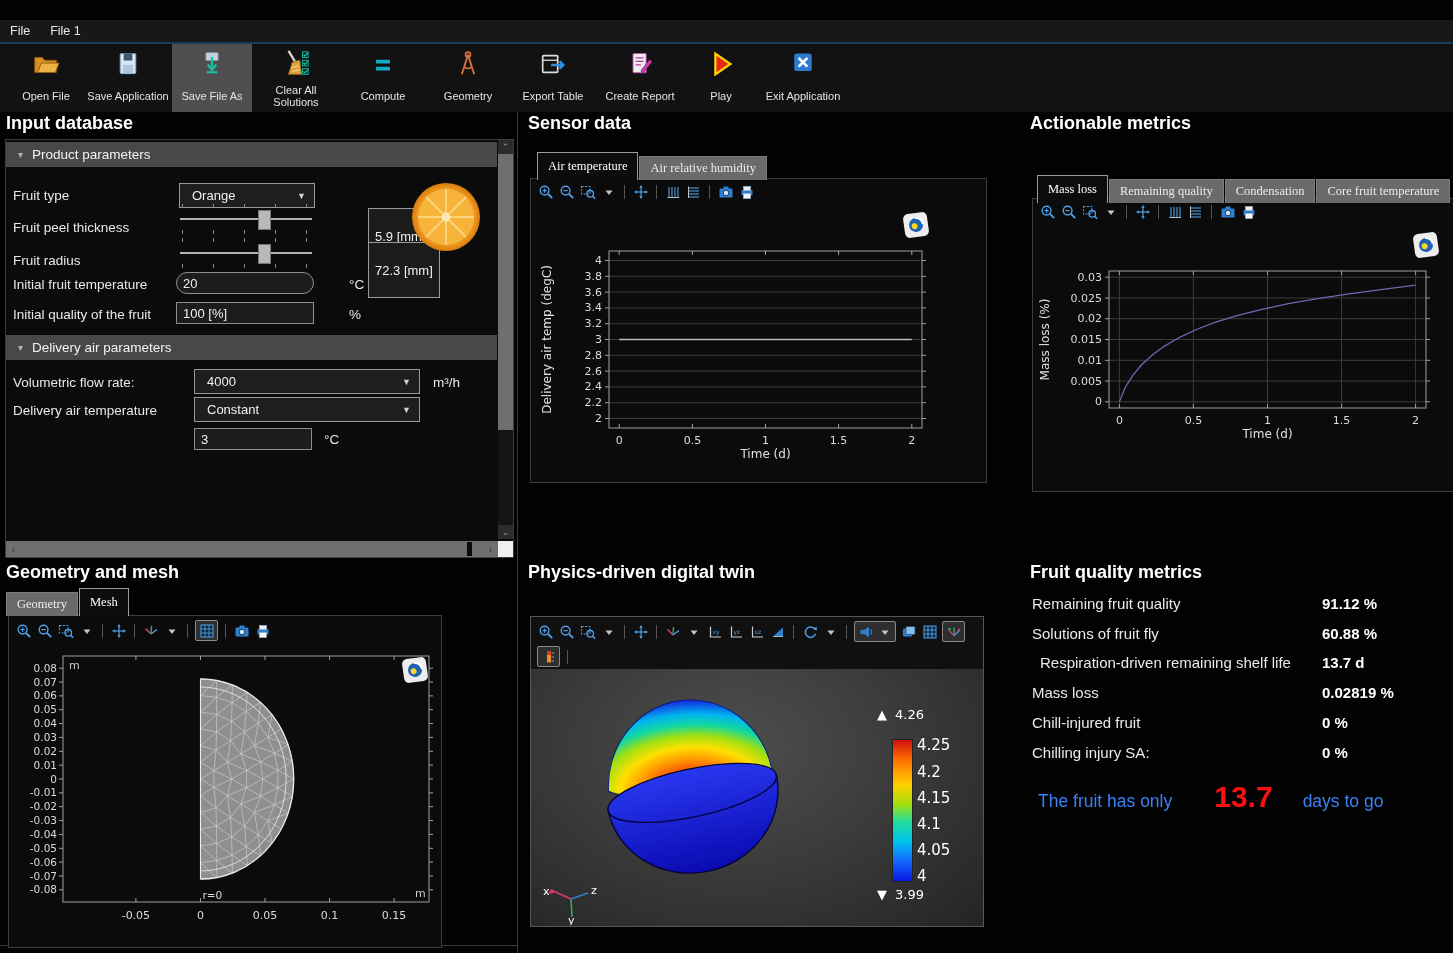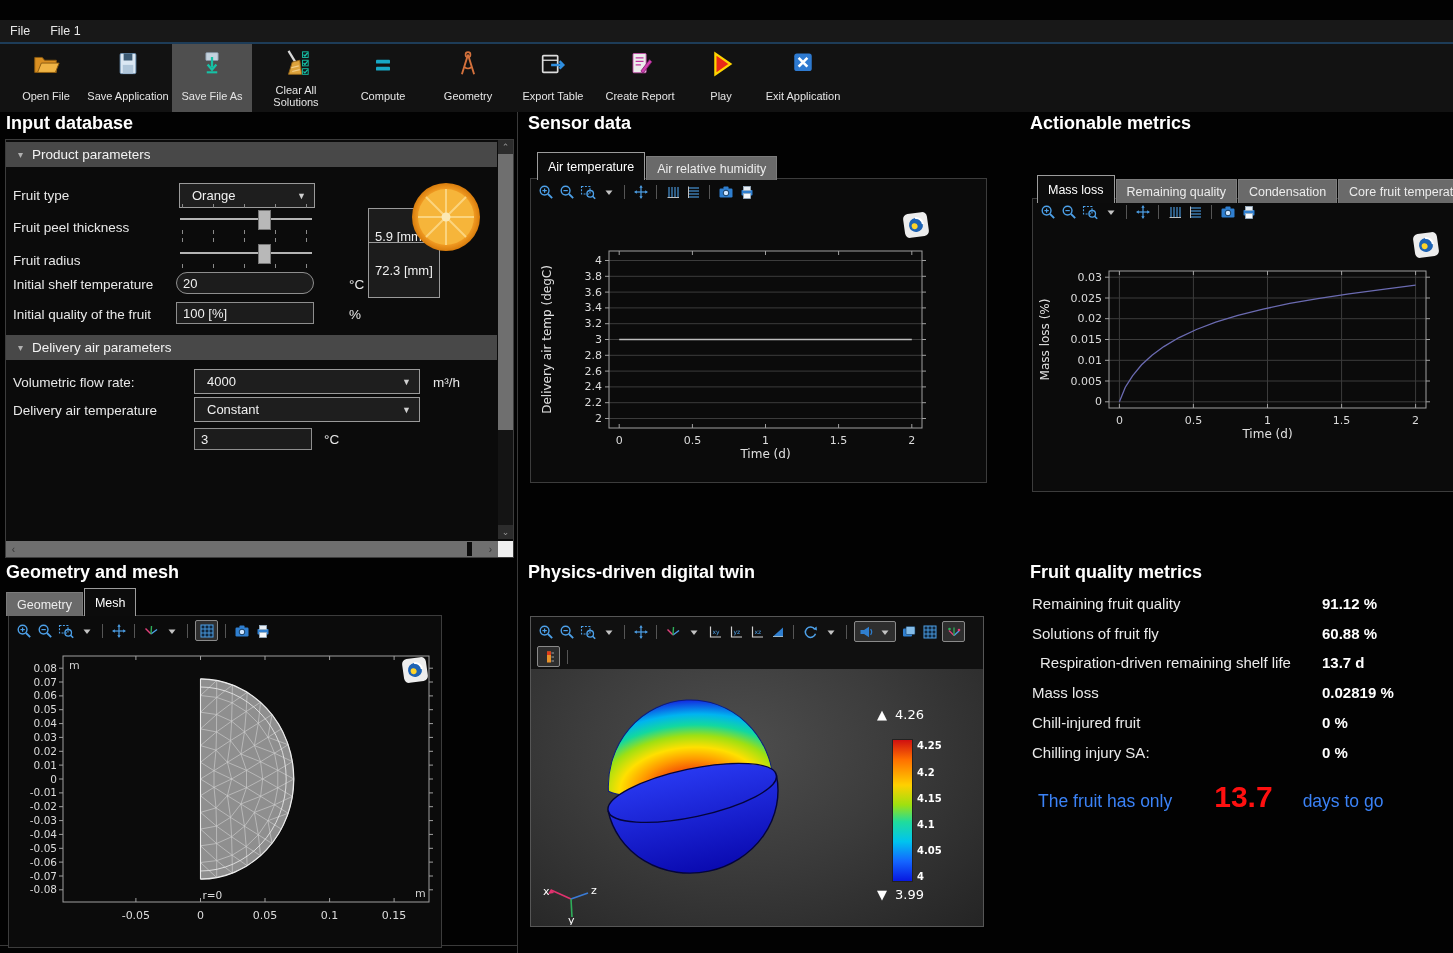--- a/index.html
+++ b/index.html
@@ -14,21 +14,21 @@
   .toolbar{position:absolute;left:0;top:44px;width:100%;height:68px;background:#121212;display:flex;padding-left:8px;}
   .tool-btn{width:84px;display:flex;flex-direction:column;align-items:center;padding-top:5px;color:#e4e4e4;font-size:11px;text-align:center;line-height:12.5px;}
   .tool-btn .ticon{width:30px;height:30px;display:flex;align-items:center;justify-content:center;}
   .tool-btn .tlabel{margin-top:3px;height:28px;display:flex;align-items:center;justify-content:center;}
   .tool-btn.active{background:#4f4f4f;}
   
   .heading{position:absolute;font-size:18px;font-weight:bold;color:#fff;white-space:nowrap;}
   .panel{position:absolute;border:1px solid #3c3c3c;background:#0b0b0b;}
   .vdivider{position:absolute;left:517px;top:112px;width:1px;height:841px;background:#3a3a3a;}
   .hdivider-left{position:absolute;left:0;top:945px;width:517px;height:1px;background:#3a3a3a;}
-  .tabs{position:absolute;display:flex;align-items:flex-end;z-index:3;}
+  .tabs{position:absolute;display:flex;align-items:flex-end;z-index:3;font-family:Liberation Serif, serif;}
   .tab{height:23px;padding:0 10px;font-size:12.5px;color:#ececec;background:#6a6a6a;border:1px solid #7c7c7c;border-bottom:none;display:flex;align-items:center;margin-right:1px;white-space:nowrap;}
   .tab.active{background:#0c0c0c;color:#fff;border:1px solid #9c9c9c;border-bottom:none;height:27px;}
   .sec-head{position:absolute;left:0;height:25px;background:#484848;color:#f2f2f2;font-size:13.5px;display:flex;align-items:center;}
   .sec-head .tri{color:#b0b0b0;font-size:10px;margin:0 9px 0 12px;}
   .flabel{position:absolute;color:#e8e8e8;font-size:13.5px;white-space:nowrap;}
   .funit{position:absolute;color:#e8e8e8;font-size:13.5px;white-space:nowrap;}
   .select{position:absolute;background:#1e1e1e;border:1px solid #9a9a9a;color:#f0f0f0;font-size:13px;display:flex;align-items:center;}
   .select .stext{flex:1;padding-left:12px;}
   .select .caret{color:#cfcfcf;font-size:9px;padding-right:8px;}
   .tinput{position:absolute;background:#1c1c1c;border:1px solid #8e8e8e;color:#f0f0f0;font-size:13px;padding:0 6px;font-family:"Liberation Sans",sans-serif;height:20px;}
@@ -53,21 +53,21 @@
   .tsep{width:1px;height:14px;background:#555;margin:0 3px;}
   .pbox{display:flex;align-items:center;border:1px solid #8a8a8a;background:#2e2e2e;border-radius:2px;padding:1px 2px;gap:2px;}
   .comsol-logo{position:absolute;width:24px;height:24px;background:#ededed;border-radius:5px;transform:rotate(-8deg);display:flex;align-items:center;justify-content:center;}
   svg text.tick{font-family:"DejaVu Sans",sans-serif;font-size:11px;fill:#dcdcdc;}
   svg text.tickS{font-family:"DejaVu Sans",sans-serif;font-size:10.5px;fill:#dcdcdc;}
   svg text.alabel{font-family:"DejaVu Sans",sans-serif;font-size:12px;fill:#e0e0e0;}
   svg text.unit{font-family:"DejaVu Sans",sans-serif;font-size:11px;fill:#cfcfcf;}
   
   .twin-grad{position:absolute;left:0;top:52px;right:0;bottom:0;background:radial-gradient(ellipse at 45% 30%,#4e4e4e 0%,#3c3c3c 45%,#242424 100%);}
   .cbar{position:absolute;width:19px;background:linear-gradient(180deg,#d01010 0%,#ff7000 14%,#ffd000 32%,#9fe010 46%,#20dc9c 58%,#00c4ee 72%,#1466ff 86%,#0818e0 100%);border:1px solid #222;}
-  .cbar-label{position:absolute;color:#fff;font-size:10px;font-family:"DejaVu Sans",sans-serif;transform:translateY(-50%);font-weight:bold;}
+  .cbar-label{position:absolute;color:#fff;font-size:15px;font-family:"DejaVu Sans",sans-serif;transform:translateY(-50%);}
   .cbar-ext{position:absolute;color:#fff;font-size:13px;font-family:"DejaVu Sans",sans-serif;display:flex;align-items:center;gap:8px;}
   
   .fq-row-label{position:absolute;color:#eaeaea;font-size:15px;white-space:nowrap;}
   .fq-row-value{position:absolute;color:#fff;font-size:15px;font-weight:bold;white-space:nowrap;}
   .warning{position:absolute;display:flex;align-items:baseline;}
   .warn-txt{color:#3b82f6;font-size:17.5px;}
   .warn-num{color:#ff1010;font-size:30px;font-weight:bold;margin:0 30px 0 42px;}
 </style>
 </head>
 <body>
@@ -221,21 +221,21 @@
 
     <div class="flabel" style="left:7px;top:113px">Fruit radius</div>
     <div class="slider" style="left:174px;top:98px">
       <div class="ticks top"></div>
         <div class="track"></div>
         <div class="thumb" style="left:78px"></div>
         <div class="ticks bot"></div>
     </div>
     <div class="valbox" style="left:318px;top:102px">72.3 [mm]</div>
 
-    <div class="flabel" style="left:7px;top:137px">Initial shelf temperature</div>
+    <div class="flabel" style="left:7px;top:137px">Initial fruit temperature</div>
     <input class="tinput" style="left: 170px; top: 132px; width: 124px; border-radius: 11px;" value="20">
     <div class="funit" style="left:343px;top:137px">°C</div>
 
     <div class="flabel" style="left:7px;top:167px">Initial quality of the fruit</div>
     <input class="tinput" style="left: 170px; top: 162px; width: 124px;" value="100 [%]">
     <div class="funit" style="left:343px;top:167px">%</div>
 
     <div style="position:absolute;left:405px;top:42px;width:70px;height:70px">
       <svg width="70" height="70" viewBox="0 0 70 70">
         <defs>

